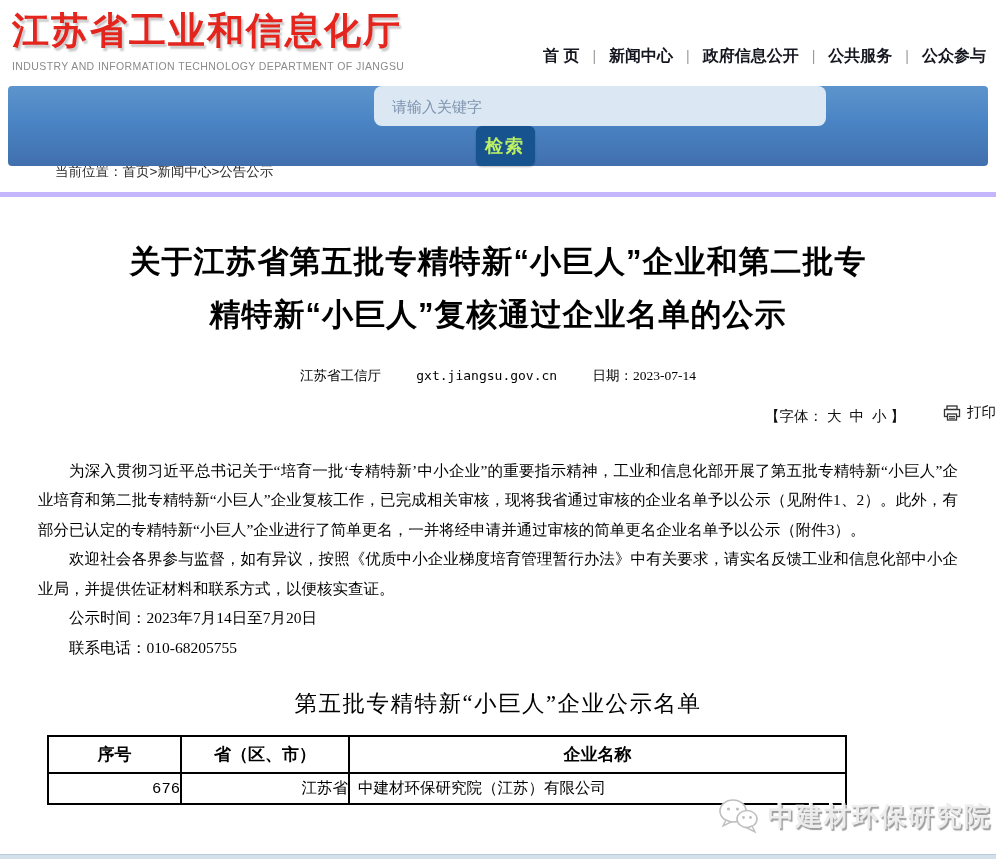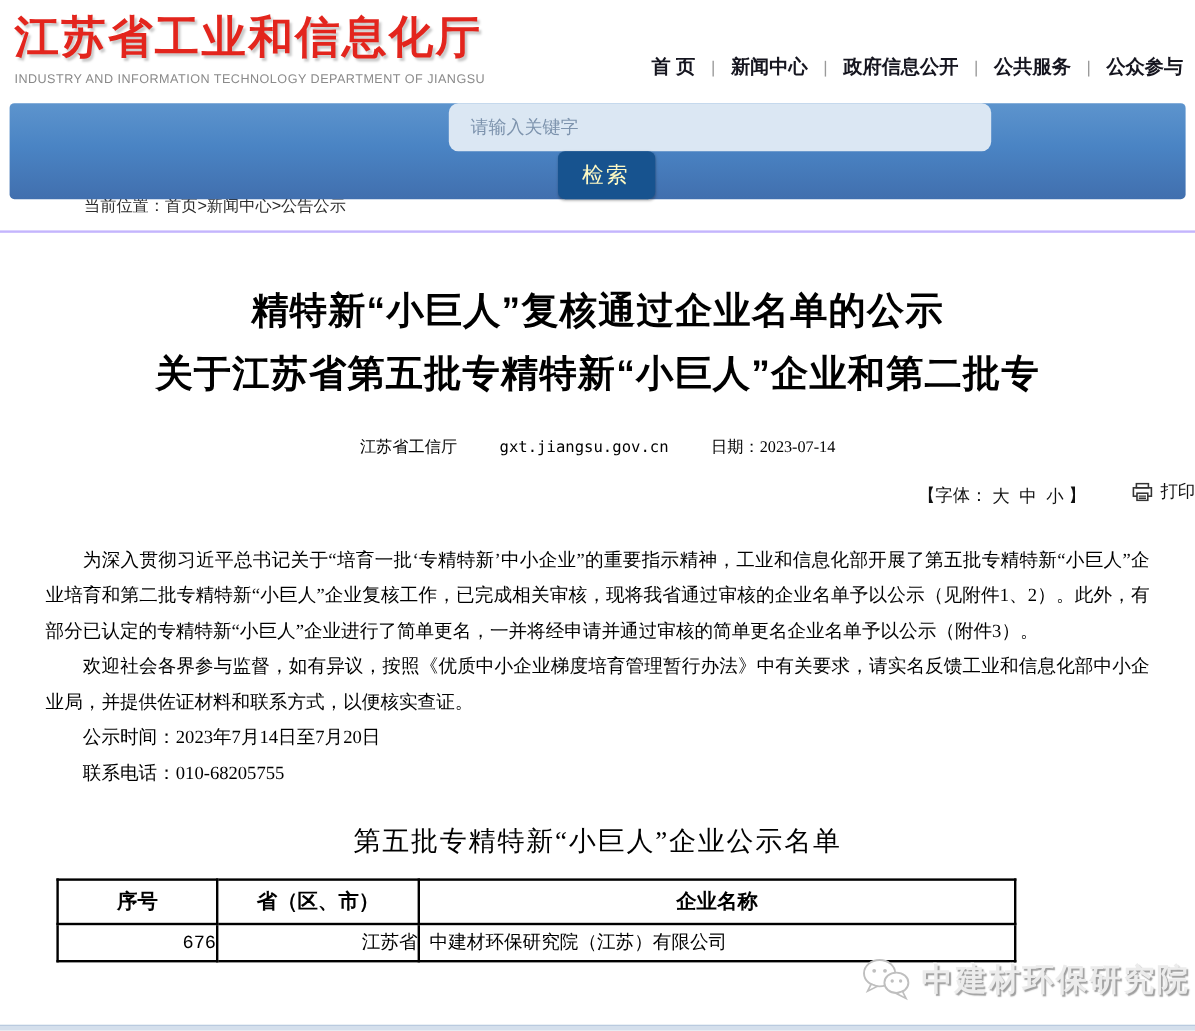--- a/index.html
+++ b/index.html
@@ -25,28 +25,28 @@
     background:linear-gradient(180deg,#5d94cd 0%,#4a84c4 45%,#416fae 100%);
     display:flex; align-items:center;flex-direction:column;
   }
   .search-input {
     margin-left:204px; width:452px; height:46px; border:none; outline:none;
     border-radius:8px; background:#dbe7f3; padding:0 18px; font-size:15px; color:#333;
     font-family:"Liberation Sans","DejaVu Sans",sans-serif;
   }
   .search-input::placeholder { color:#7d93ad; }
   .search-btn {
-    margin-left:14px; width:81px; height:46px; border:none; border-radius:6px;
-    background:#17538f; color:#fef9c3; font-size:18px; font-weight:normal; cursor:pointer; letter-spacing:2px;
+    margin-left:14px; width:59px; height:46px; border:none; border-radius:6px;
+    background:#17538f; color:#bef264; font-size:18px; font-weight:bold; cursor:pointer; letter-spacing:2px;
     box-shadow:0 1px 2px rgba(0,0,0,.25);
   }
   
   .breadcrumb {
-    padding:13px 0 11px 70px; font-size:13.5px; color:#2b2b2b;
-    border-bottom:2px solid #c4b5fd;
+    padding:13px 0 11px 55px; font-size:13.5px; color:#2b2b2b;
+    border-bottom:5px solid #c4b5fd;
   }
   .breadcrumb a { color:#2b2b2b; text-decoration:none; cursor:pointer; }
   
   .article-title {
     margin-top:38px; text-align:center; font-size:31px; font-weight:bold;
     line-height:53px; color:#000; letter-spacing:1px;
   }
   .meta-row {
     margin-top:26px; text-align:center; font-size:13.5px; color:#000;
     font-family:"Liberation Serif","DejaVu Serif",serif;
@@ -109,22 +109,22 @@
   <input class="search-input" type="text" placeholder="请输入关键字" style="">
   <button class="search-btn">检索</button>
 </div>
 <div style="height:88px;"></div>
 
 <div class="breadcrumb">
   <span>当前位置：</span><a>首页&gt;新闻中心&gt;公告公示</a>
 </div>
 
 <div class="article-title">
+  <div>关于江苏省第五批专精特新“小巨人”企业和第二批专</div>
   <div>精特新“小巨人”复核通过企业名单的公示</div>
-  <div>关于江苏省第五批专精特新“小巨人”企业和第二批专</div>
 </div>
 
 <div class="meta-row">
   <span class="m">江苏省工信厅</span>
   <span class="m meta-site">gxt.jiangsu.gov.cn</span>
   <span class="m">日期：2023-07-14</span>
 </div>
 
 <div class="fontctl-row">
   <span>【字体：</span><span class="seg">大</span><span class="seg">中</span><span class="seg">小</span><span>】</span>

